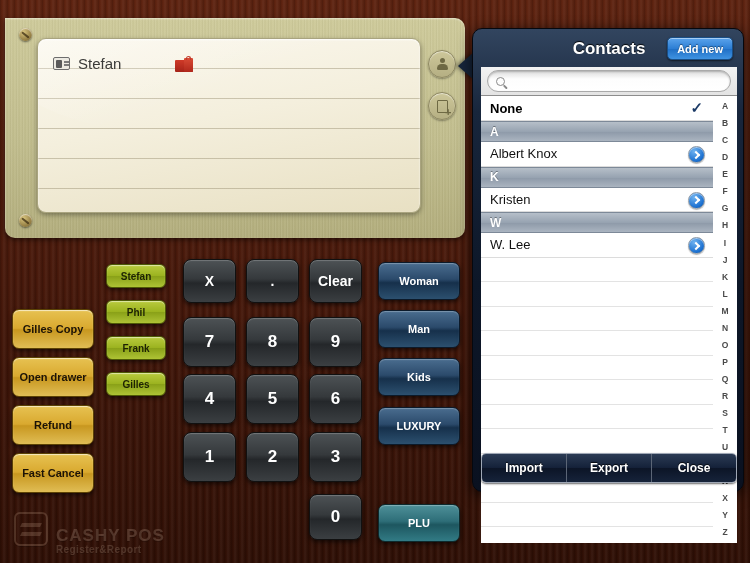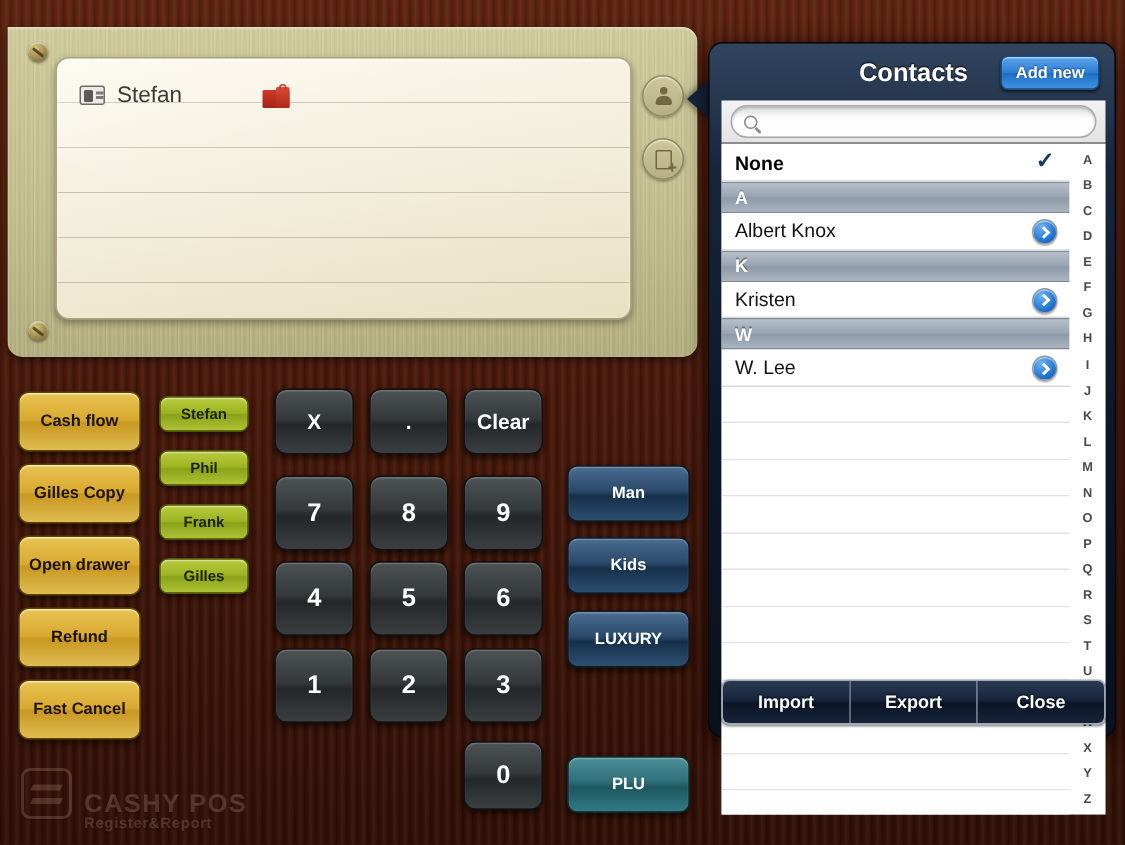--- a/index.html
+++ b/index.html
@@ -334,21 +334,20 @@
     </div>
   </div>
 
   <div class="round-btn" id="btn-contacts-round">
     <span class="person-glyph"></span>
   </div>
   <div class="round-btn" id="btn-newnote-round">
     <span class="doc-glyph"></span>
   </div>
 
-  <div class="gold-btn" style="top:261px">Cash flow</div>
   <div class="gold-btn" style="top:309px">Gilles Copy</div>
   <div class="gold-btn" style="top:357px">Open drawer</div>
   <div class="gold-btn" style="top:405px">Refund</div>
   <div class="gold-btn" style="top:453px">Fast Cancel</div>
 
   <div class="green-btn" style="top:264px">Stefan</div>
   <div class="green-btn" style="top:300px">Phil</div>
   <div class="green-btn" style="top:336px">Frank</div>
   <div class="green-btn" style="top:372px">Gilles</div>
 
@@ -363,20 +362,21 @@
   <div class="key" style="left:183px;top:374px;width:53px;height:50px">4</div>
   <div class="key" style="left:246px;top:374px;width:53px;height:50px">5</div>
   <div class="key" style="left:309px;top:374px;width:53px;height:50px">6</div>
 
   <div class="key" style="left:183px;top:432px;width:53px;height:50px">1</div>
   <div class="key" style="left:246px;top:432px;width:53px;height:50px">2</div>
   <div class="key" style="left:309px;top:432px;width:53px;height:50px">3</div>
 
   <div class="key" style="left:309px;top:494px;width:53px;height:46px">0</div>
 
+  <div class="blue-btn" style="top:262px">Woman</div>
   <div class="blue-btn" style="top:310px">Man</div>
   <div class="blue-btn" style="top:358px">Kids</div>
   <div class="blue-btn" style="top:407px">LUXURY</div>
   <div id="btn-plu">PLU</div>
 
   <div id="logo">
     <div id="logo-mark"></div>
     <div id="logo-text">
       <div id="logo-title">CASHY POS</div>
       <div id="logo-sub">Register&amp;Report</div>

